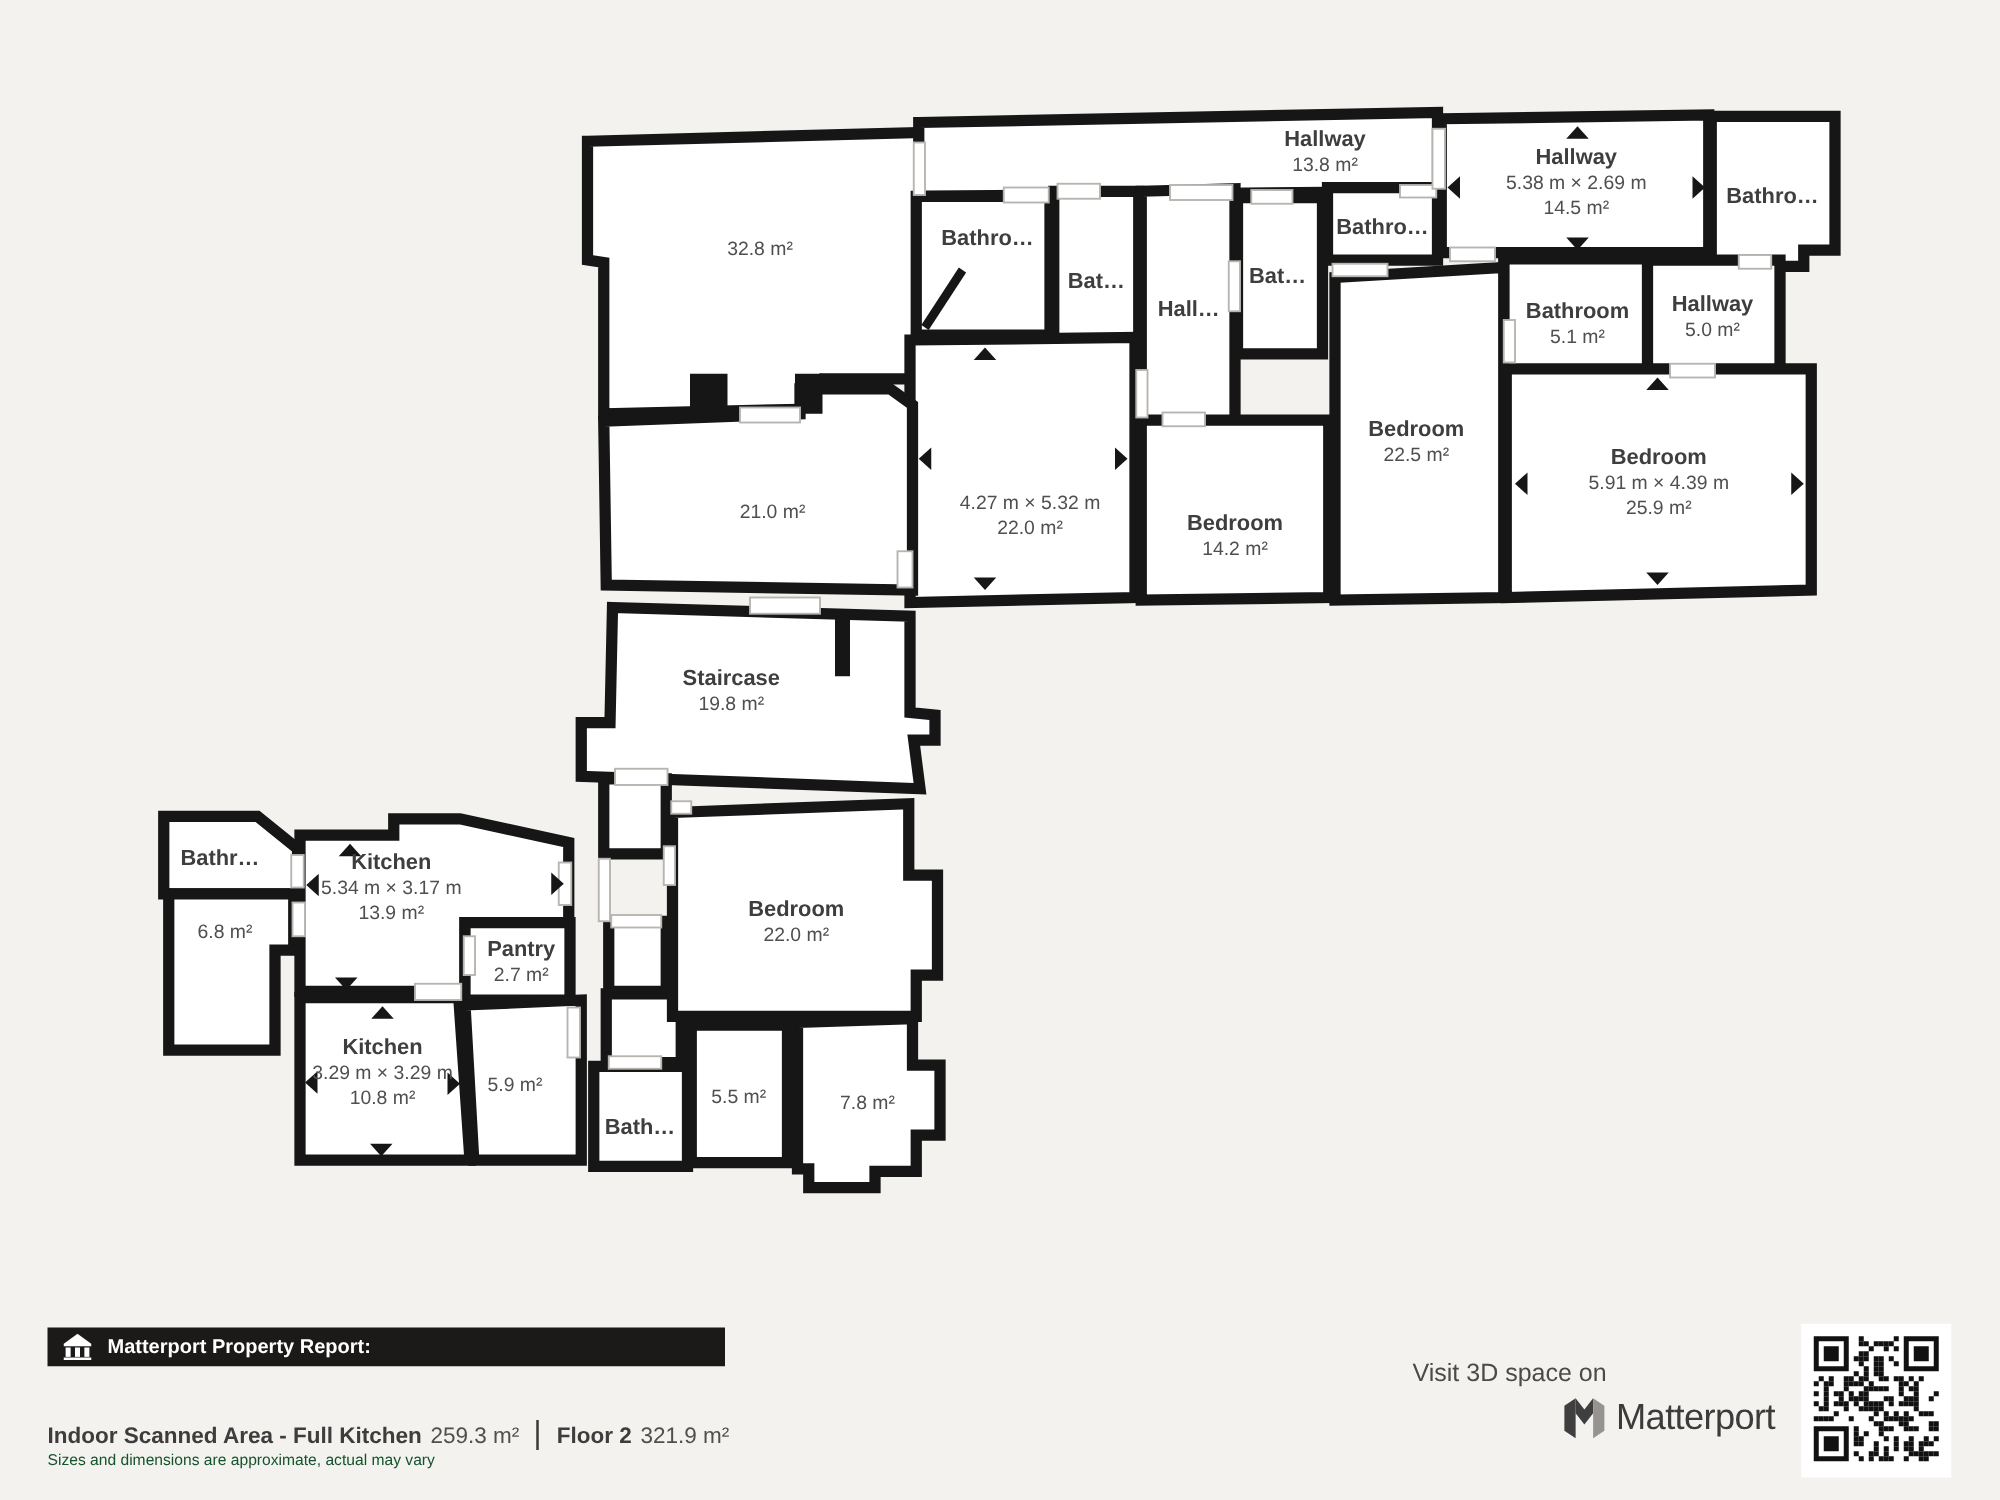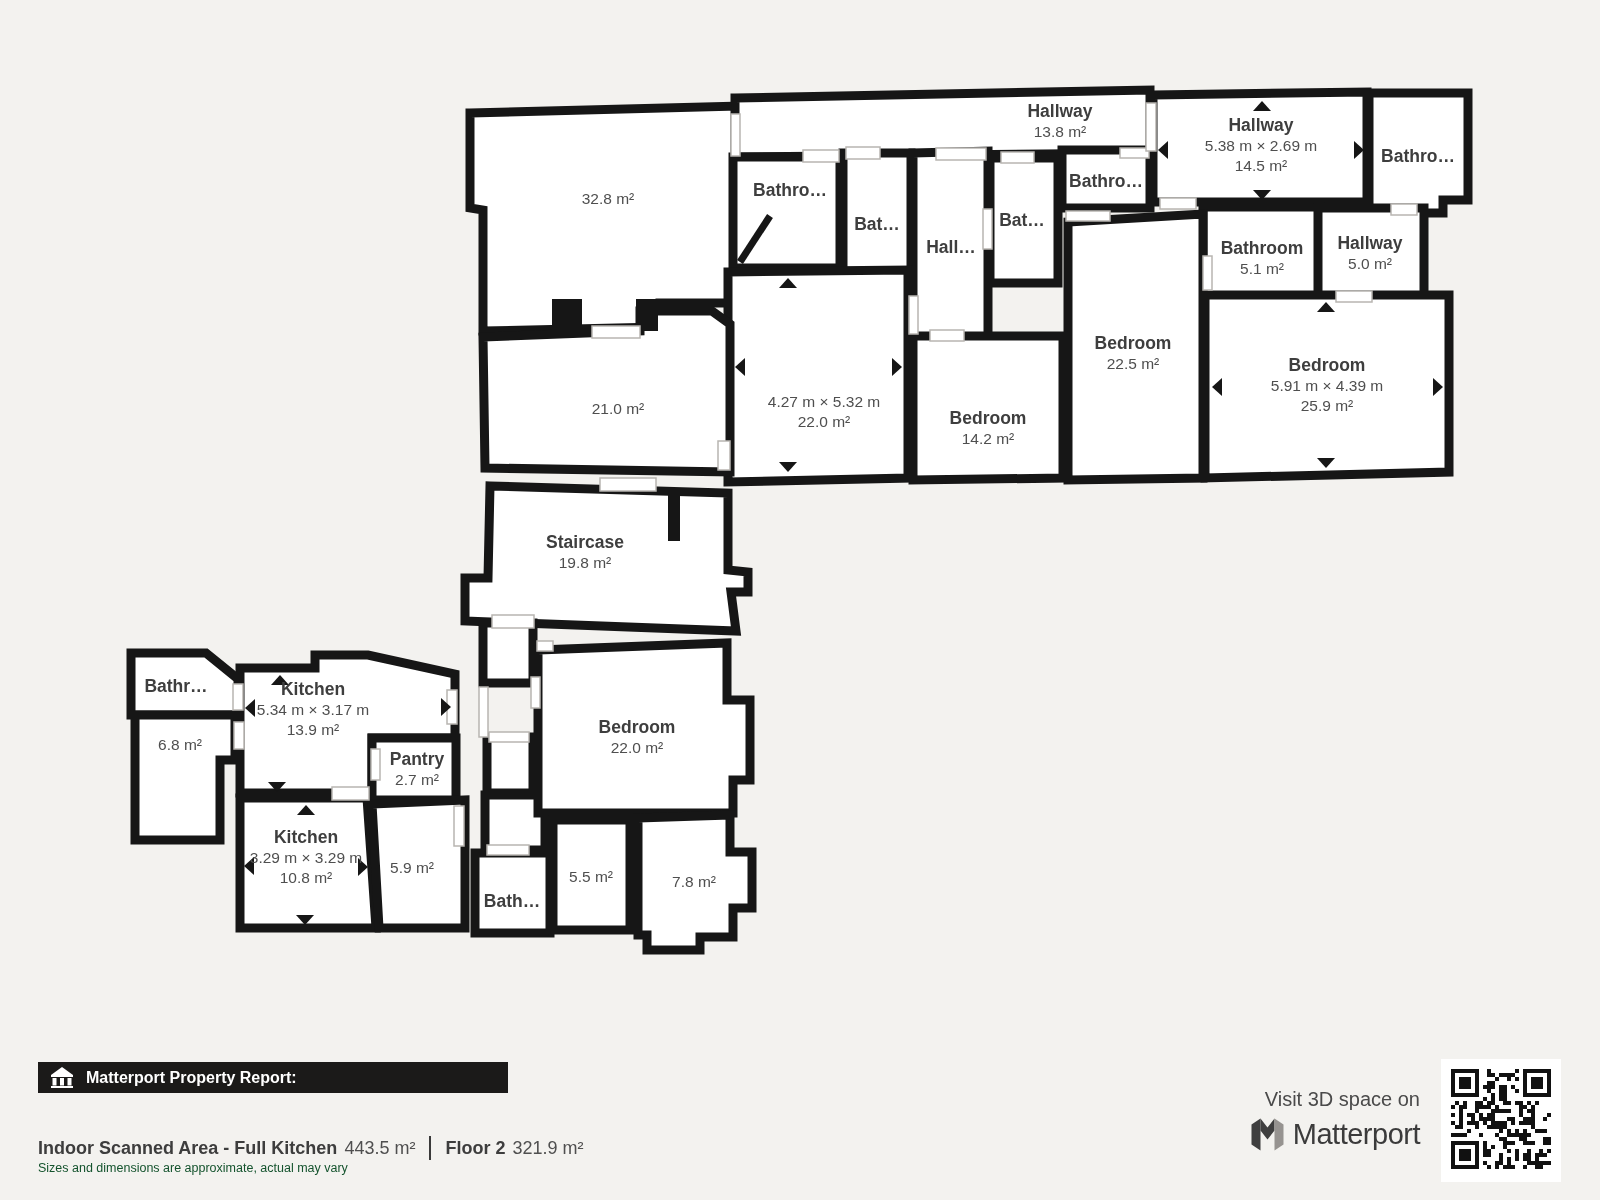--- a/index.html
+++ b/index.html
@@ -7,30 +7,30 @@
         font-family:"Liberation Sans",sans-serif;}
   #plan{position:absolute;left:0;top:0;}
   svg text{font-family:"Liberation Sans",sans-serif;}
   .room{fill:#ffffff;stroke:#161616;stroke-width:9;stroke-linejoin:miter;}
   .door{fill:#ffffff;stroke:#b8b5b1;stroke-width:1.5;}
   .stub{fill:#161616;}
   .leaf{stroke:#161616;stroke-width:7;fill:none;}
   .rname{font-weight:bold;font-size:17.5px;fill:#3e3e3e;text-anchor:middle;}
   .rsub{font-size:15.5px;fill:#4f4f4f;text-anchor:middle;}
   .arrow{fill:#161616;}
-  .footer-bar{position:absolute;left:38px;top:1062px;width:470px;height:31px;background:#1b1a19;
+  .footer-bar{position:absolute;left:38px;top:1062px;width:542px;height:31px;background:#1b1a19;
               display:flex;align-items:center;gap:12px;padding-left:12px;box-sizing:border-box;}
   .footer-bar span{color:#ffffff;font-weight:bold;font-size:16px;}
   .prop-title{position:absolute;left:38px;top:1104px;font-size:24px;font-weight:bold;color:#373737;}
   .area-line{position:absolute;left:38px;top:1136px;font-size:18px;color:#4f4f4f;display:flex;align-items:center;}
   .area-line b{color:#3d3d3d;}
   .area-line .sep{display:inline-block;width:2px;height:24px;background:#3a3a3a;margin:0 14px;}
   .area-line .val{margin-left:7px;}
   .note{position:absolute;left:38px;top:1161px;font-size:12.5px;color:#14532d;}
-  .visit-block{position:absolute;left:1130px;top:1088px;width:290px;text-align:right;}
+  .visit-block{position:absolute;left:1130px;top:1088px;width:290px;}
   .visit-text{font-size:20px;color:#4a4a4a;}
   .brand-row{margin-top:6px;display:flex;justify-content:flex-end;align-items:center;gap:9px;}
   .wordmark{font-size:29px;font-weight:normal;color:#3b3b3b;letter-spacing:-0.5px;}
   .qr{position:absolute;left:1441px;top:1059px;width:120px;height:123px;background:#ffffff;}
 </style>
 </head>
 <body>
 
 <div class="page">
 
@@ -172,21 +172,21 @@
       <rect fill="#ffffff" x="10" y="11" width="4" height="7.5"></rect>
       <rect fill="#ffffff" x="17.5" y="11" width="4" height="7.5"></rect>
       <rect fill="#ffffff" x="1" y="19" width="22" height="2"></rect>
     </svg>
     <span>Matterport Property Report:</span>
   </div>
 
 
   <div class="area-line">
     <b>Indoor Scanned Area - Full Kitchen</b>
-    <span class="val">443.5 m²</span>
+    <span class="val">259.3 m²</span>
     <span class="sep"></span>
     <b>Floor 2</b>
     <span class="val">321.9 m²</span>
   </div>
 
   <div class="note">Sizes and dimensions are approximate, actual may vary</div>
 
   <div class="visit-block">
     <div class="visit-text">Visit 3D space on</div>
     <div class="brand-row">

